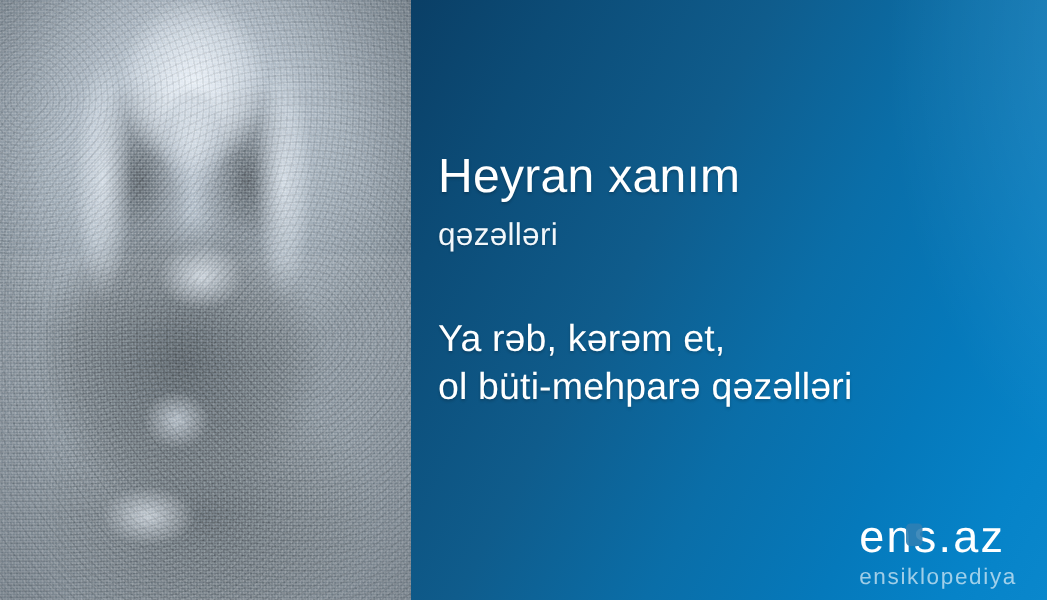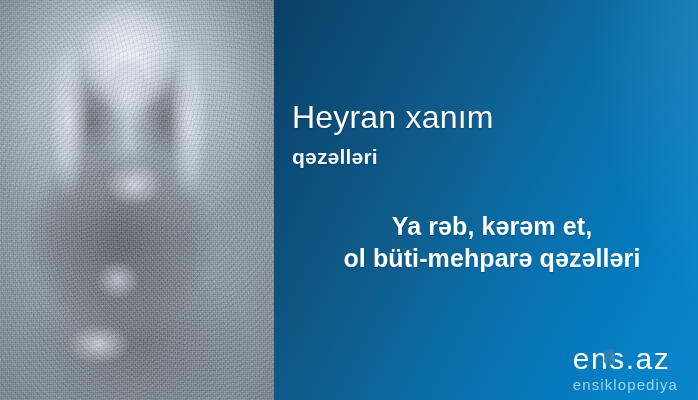--- a/index.html
+++ b/index.html
@@ -112,34 +112,33 @@
     font-weight:400;
     color:#ffffff;
     letter-spacing:.2px;
     line-height:1.12;
     text-shadow:0 1px 2px rgba(0,0,0,.22);
     white-space:nowrap;
   }
   .subtitle {
     margin-top:9px;
     font-size:21px;
-    font-weight:700;
+    font-weight:400;
     color:#f2f7fb;
     letter-spacing:.2px;
     text-shadow:0 1px 2px rgba(0,0,0,.2);
   }
   .poem {
     margin-top:41px;
     font-size:25px;
-    font-weight:700;
+    font-weight:400;
     color:#ffffff;
     line-height:1.3;
     letter-spacing:.1px;
     text-shadow:0 1px 2px rgba(0,0,0,.2);
-    text-align:center;
   }
   .poem-line { white-space:nowrap; }
 
   
   #logo {
     position:absolute;
     right:20px; bottom:8px;
     text-align:left;
     line-height:1;
   }

